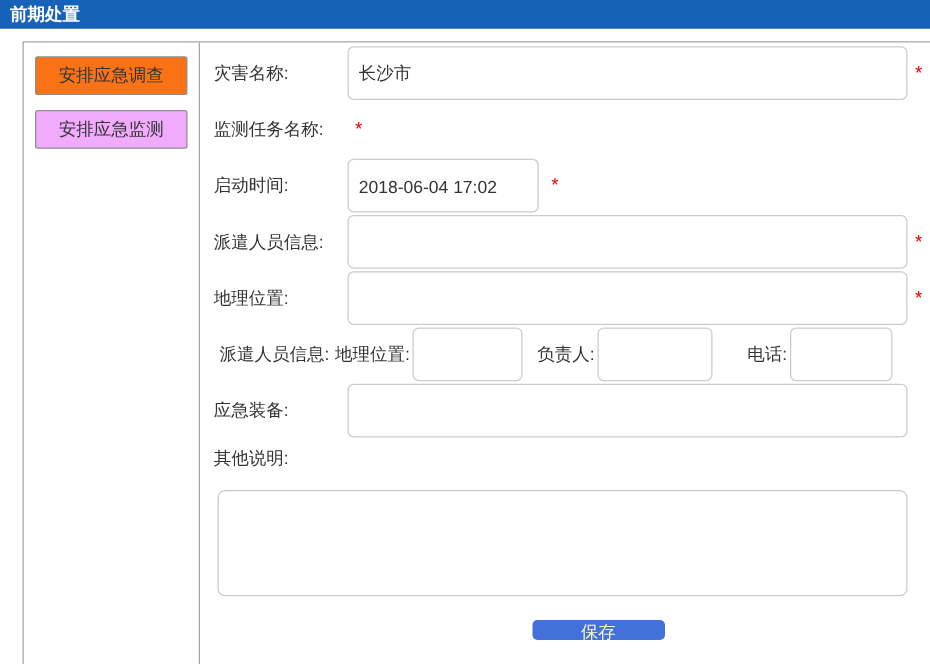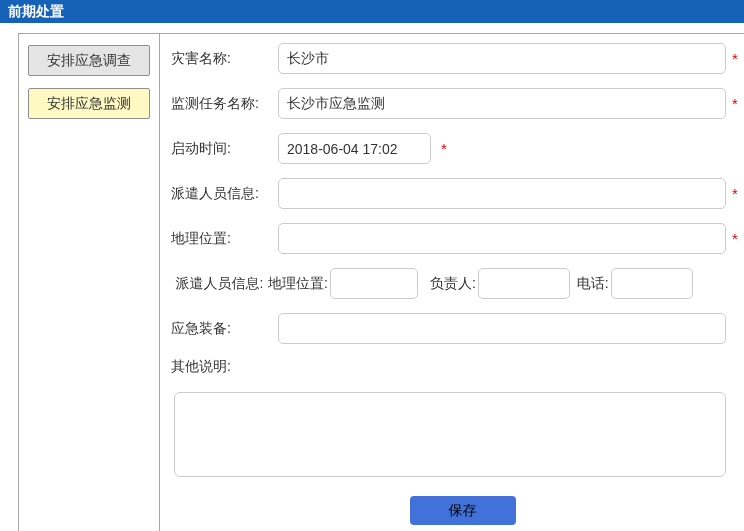--- a/index.html
+++ b/index.html
@@ -40,27 +40,27 @@
     display: flex;
     flex-direction: column;
     align-items: center;
     gap: 12px;
   }
   .side-btn {
     width: 122px;
     height: 31px;
     font-size: 14px;
     color: #333333;
-    background: #e5e5e5;
+    background: #f97316;
     border: 1px solid #8e8e8e;
     border-radius: 2px;
     cursor: pointer;
     font-family: inherit;
   }
-  .side-btn.active { background: #fef9c3; }
+  .side-btn.active { background: #f0abfc; }
   .form-area {
     flex: 1;
     min-width: 0;
     padding: 9px 0 0 11px;
   }
   .row {
     display: flex;
     align-items: center;
     height: 31px;
     margin-bottom: 14px;
@@ -73,23 +73,23 @@
     white-space: nowrap;
   }
   .flabel.personnel { width: 97px; text-align: center; }
   .sublabel {
     font-size: 14px;
     color: #333333;
     white-space: nowrap;
     margin-right: 2px;
   }
   .grp { margin-left: 12px; }
-  .grp2 { margin-left: 7px; }
+  .grp2 { margin-left: 28px; }
   .finput {
-    height: 31px;
+    height: 43px;
     border: 1px solid #cccccc;
     border-radius: 5px;
     font-size: 14px;
     color: #333333;
     padding: 0 8px;
     box-sizing: border-box;
     outline: none;
     background: #ffffff;
     font-family: inherit;
   }
@@ -127,25 +127,25 @@
     font-family: inherit;
   }
   .save-row {
     width: 555px;
     margin-top: 19px;
     display: flex;
     justify-content: center;
   }
   .save-btn {
     position: relative;
-    left: 14px;
+    left: 30px;
     width: 106px;
-    height: 29px;
+    height: 16px;
     background: #4171d9;
-    color: #000000;
+    color: #fef9c3;
     font-size: 14px;
     border: none;
     border-radius: 4px;
     cursor: pointer;
     font-family: inherit;
   }
 </style>
 </head>
 <body>
 
@@ -163,21 +163,20 @@
   <div class="form-area">
 
     <div class="row">
       <label class="flabel">灾害名称:</label>
       <input class="finput wide" type="text" value="长沙市" style="">
       <span class="req">*</span>
     </div>
 
     <div class="row">
       <label class="flabel">监测任务名称:</label>
-      <input class="finput wide" type="text" value="长沙市应急监测" style="">
       <span class="req">*</span>
     </div>
 
     <div class="row">
       <label class="flabel">启动时间:</label>
       <input class="finput date" type="text" value="2018-06-04 17:02" style="">
       <span class="req after-date">*</span>
     </div>
 
     <div class="row">

